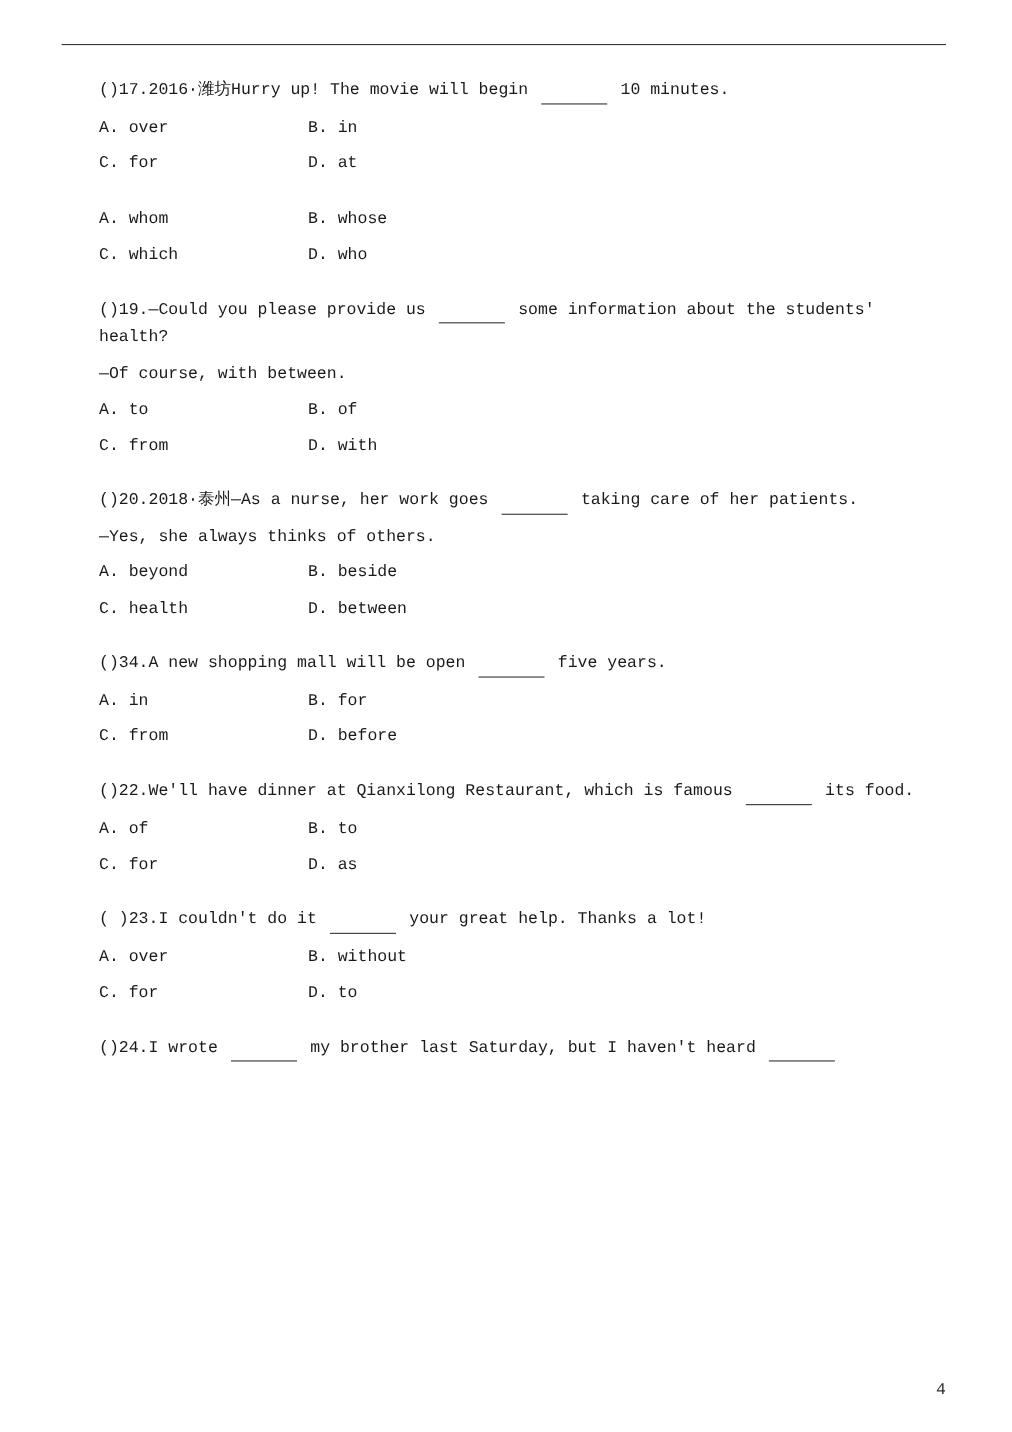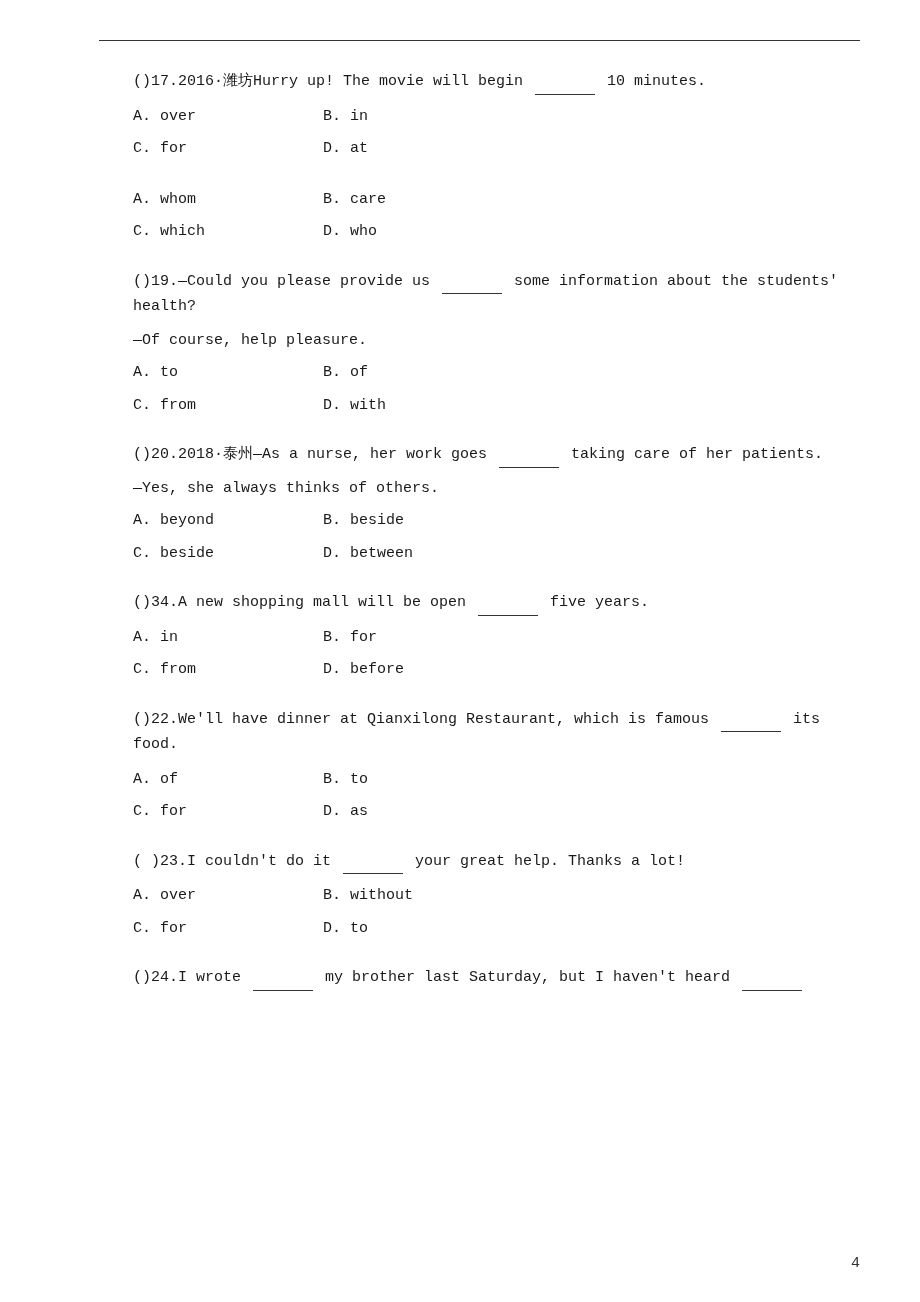--- a/index.html
+++ b/index.html
@@ -15,21 +15,21 @@
       color: #1a1a1a;
       width: 920px;
       min-height: 1302px;
       padding: 0;
     }
 
     .page-container {
       width: 920px;
       min-height: 1302px;
       background: #ffffff;
-      padding: 40px 70px 40px 109px;
+      padding: 40px 70px 40px 66px;
       position: relative;
     }
 
     .top-line {
       border-top: 1.5px solid #333;
       margin-bottom: 28px;
       margin-left: -10px;
       margin-right: -10px;
     }
 
@@ -101,54 +101,54 @@
     </div>
     <div class="options-row indent">
       <span class="option">C. for</span>
       <span class="option">D. at</span>
     </div>
   </div>
 
   <div class="question-block">
     <div class="options-row indent">
       <span class="option">A. whom</span>
-      <span class="option">B. care</span>
+      <span class="option">B. whose</span>
     </div>
     <div class="options-row indent">
       <span class="option">C. which</span>
       <span class="option">D. who</span>
     </div>
   </div>
 
   <div class="question-block">
     <div class="question-text indent">
       <span>()19.</span><span>—Could you please provide us <span class="blank"></span> some information about the students' health?</span>
     </div>
-    <div class="dialogue-line">—Of course, help pleasure.</div>
+    <div class="dialogue-line">—Of course, with between.</div>
     <div class="options-row indent">
       <span class="option">A. to</span>
       <span class="option">B. of</span>
     </div>
     <div class="options-row indent">
       <span class="option">C. from</span>
       <span class="option">D. with</span>
     </div>
   </div>
 
   <div class="question-block">
     <div class="question-text indent">
       <span>()20.</span><span>2018·泰州</span><span>—As a nurse, her work goes <span class="blank"></span> taking care of her patients.</span>
     </div>
     <div class="dialogue-line">—Yes, she always thinks of others.</div>
     <div class="options-row indent">
       <span class="option">A. beyond</span>
       <span class="option">B. beside</span>
     </div>
     <div class="options-row indent">
-      <span class="option">C. beside</span>
+      <span class="option">C. health</span>
       <span class="option">D. between</span>
     </div>
   </div>
 
   <div class="question-block">
     <div class="question-text indent">
       <span>()34.</span><span>A new shopping mall will be open <span class="blank"></span> five years.</span>
     </div>
     <div class="options-row indent">
       <span class="option">A. in</span>

